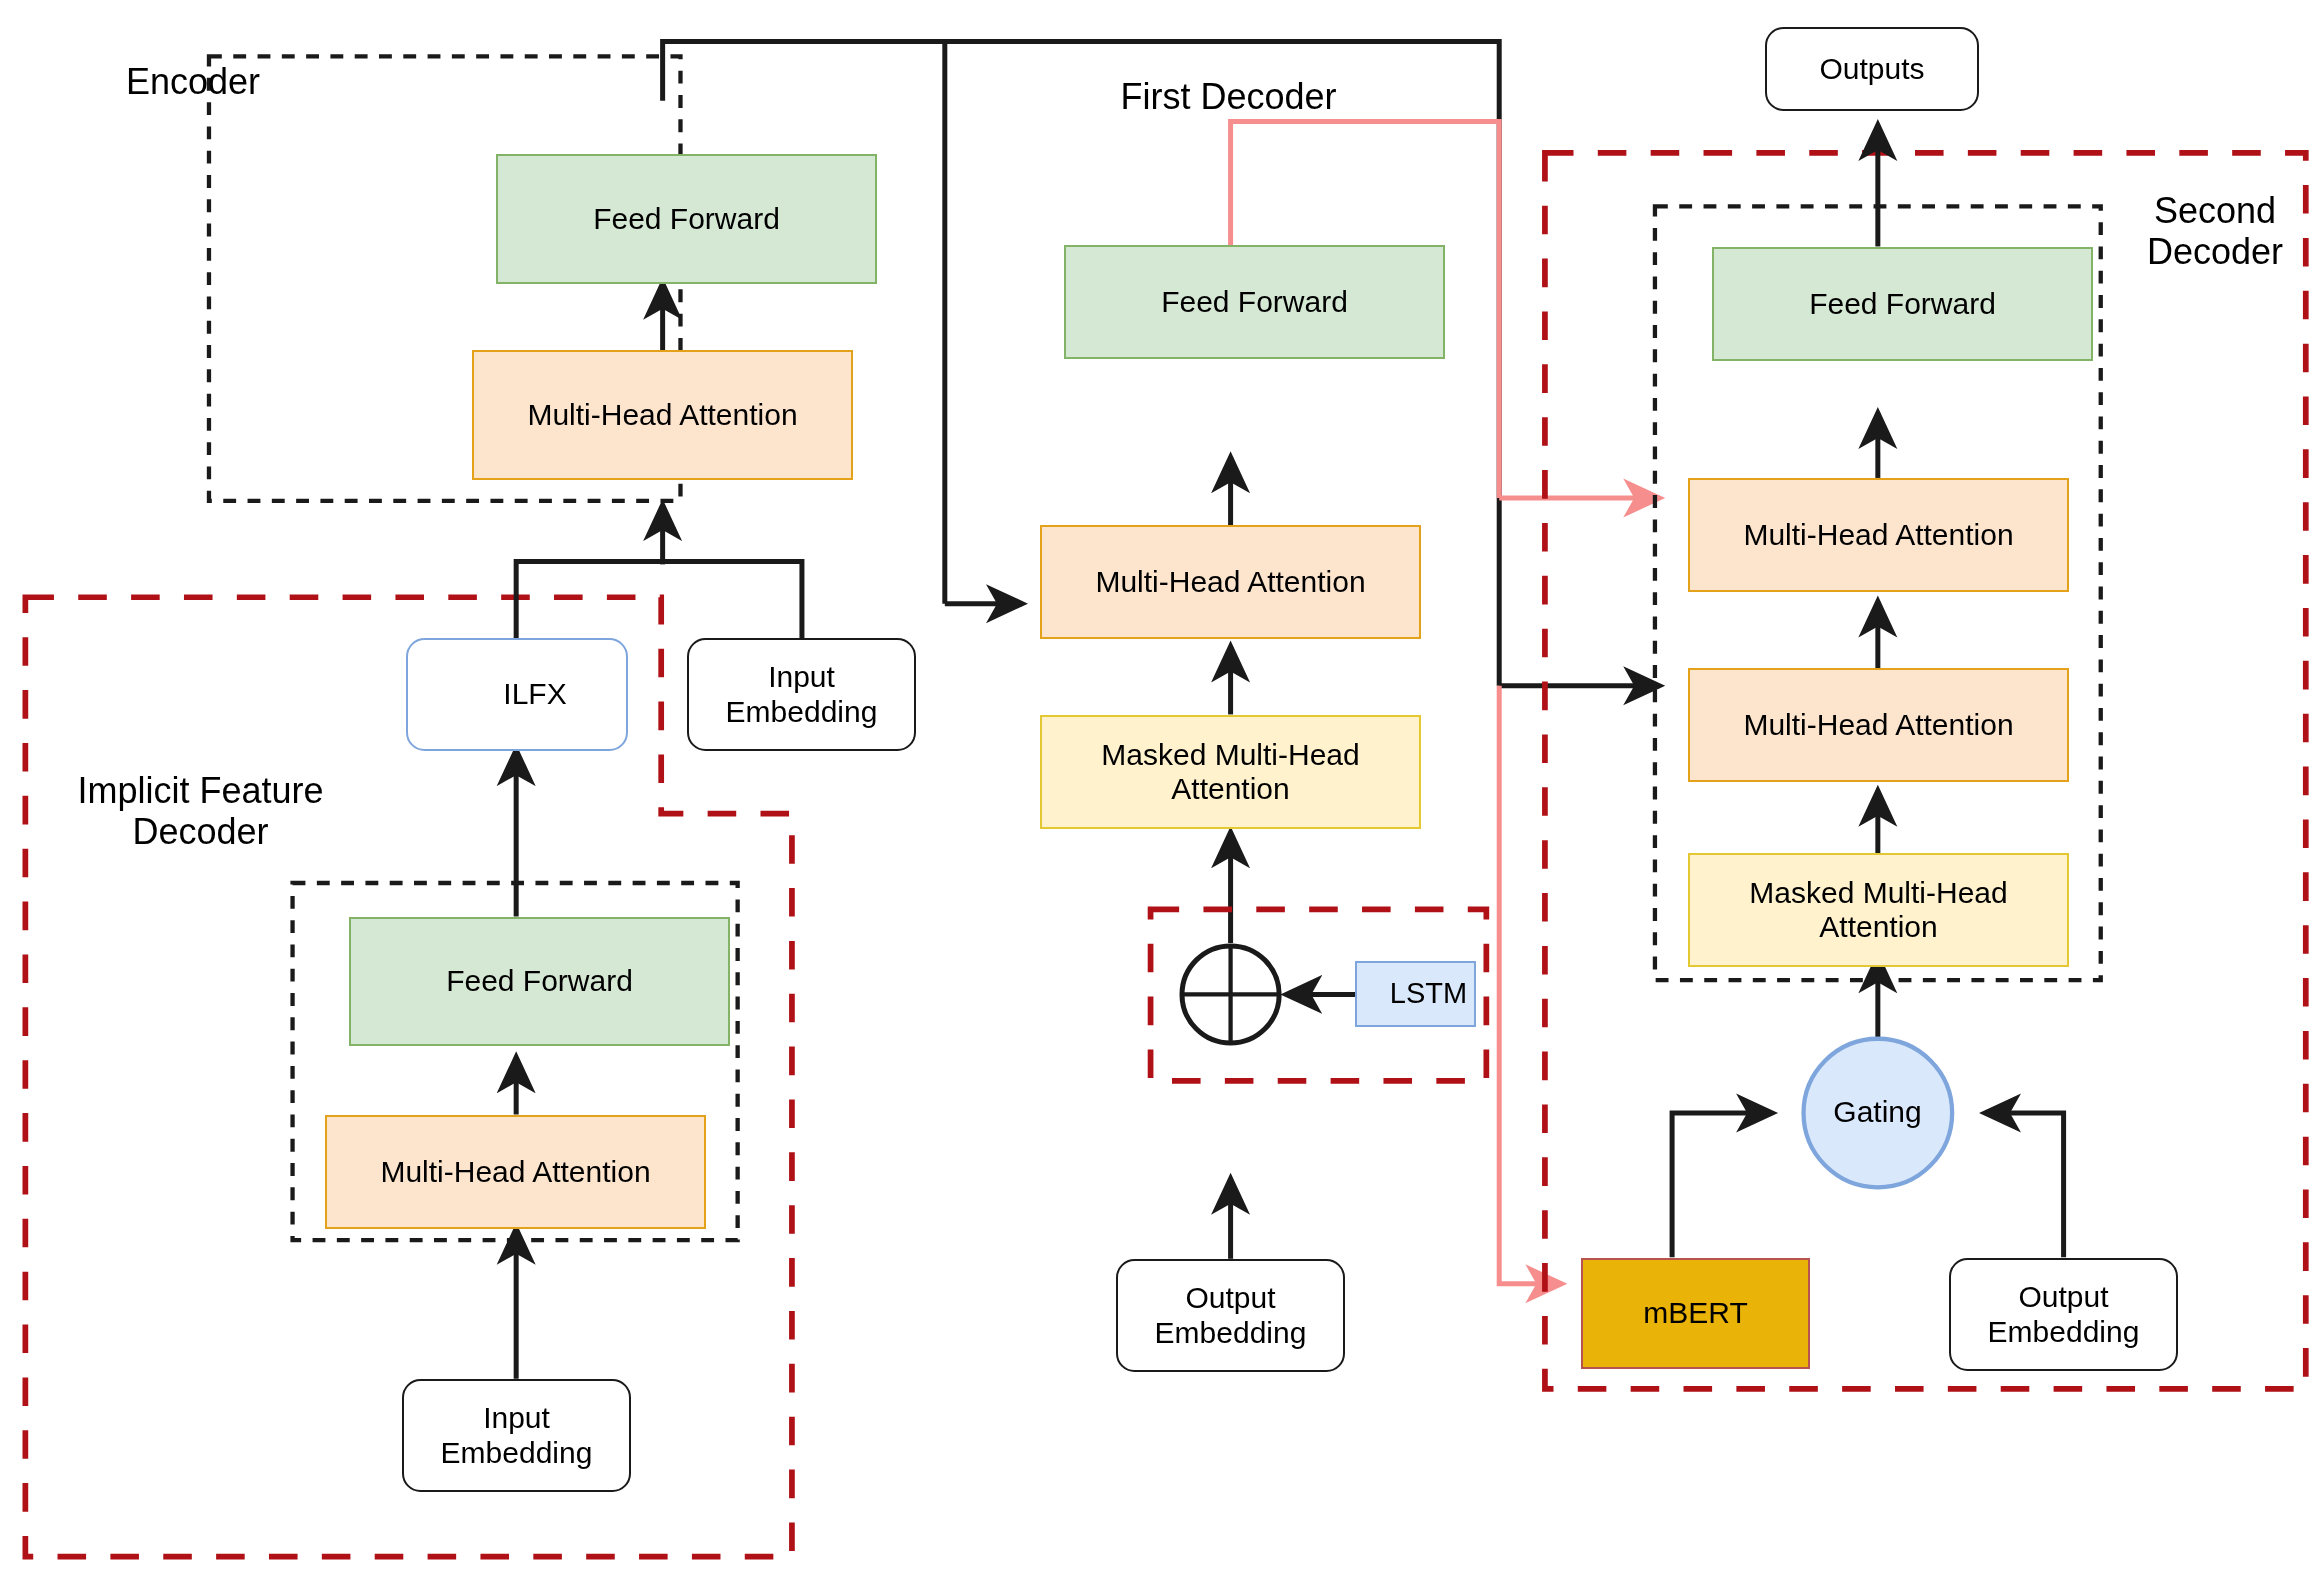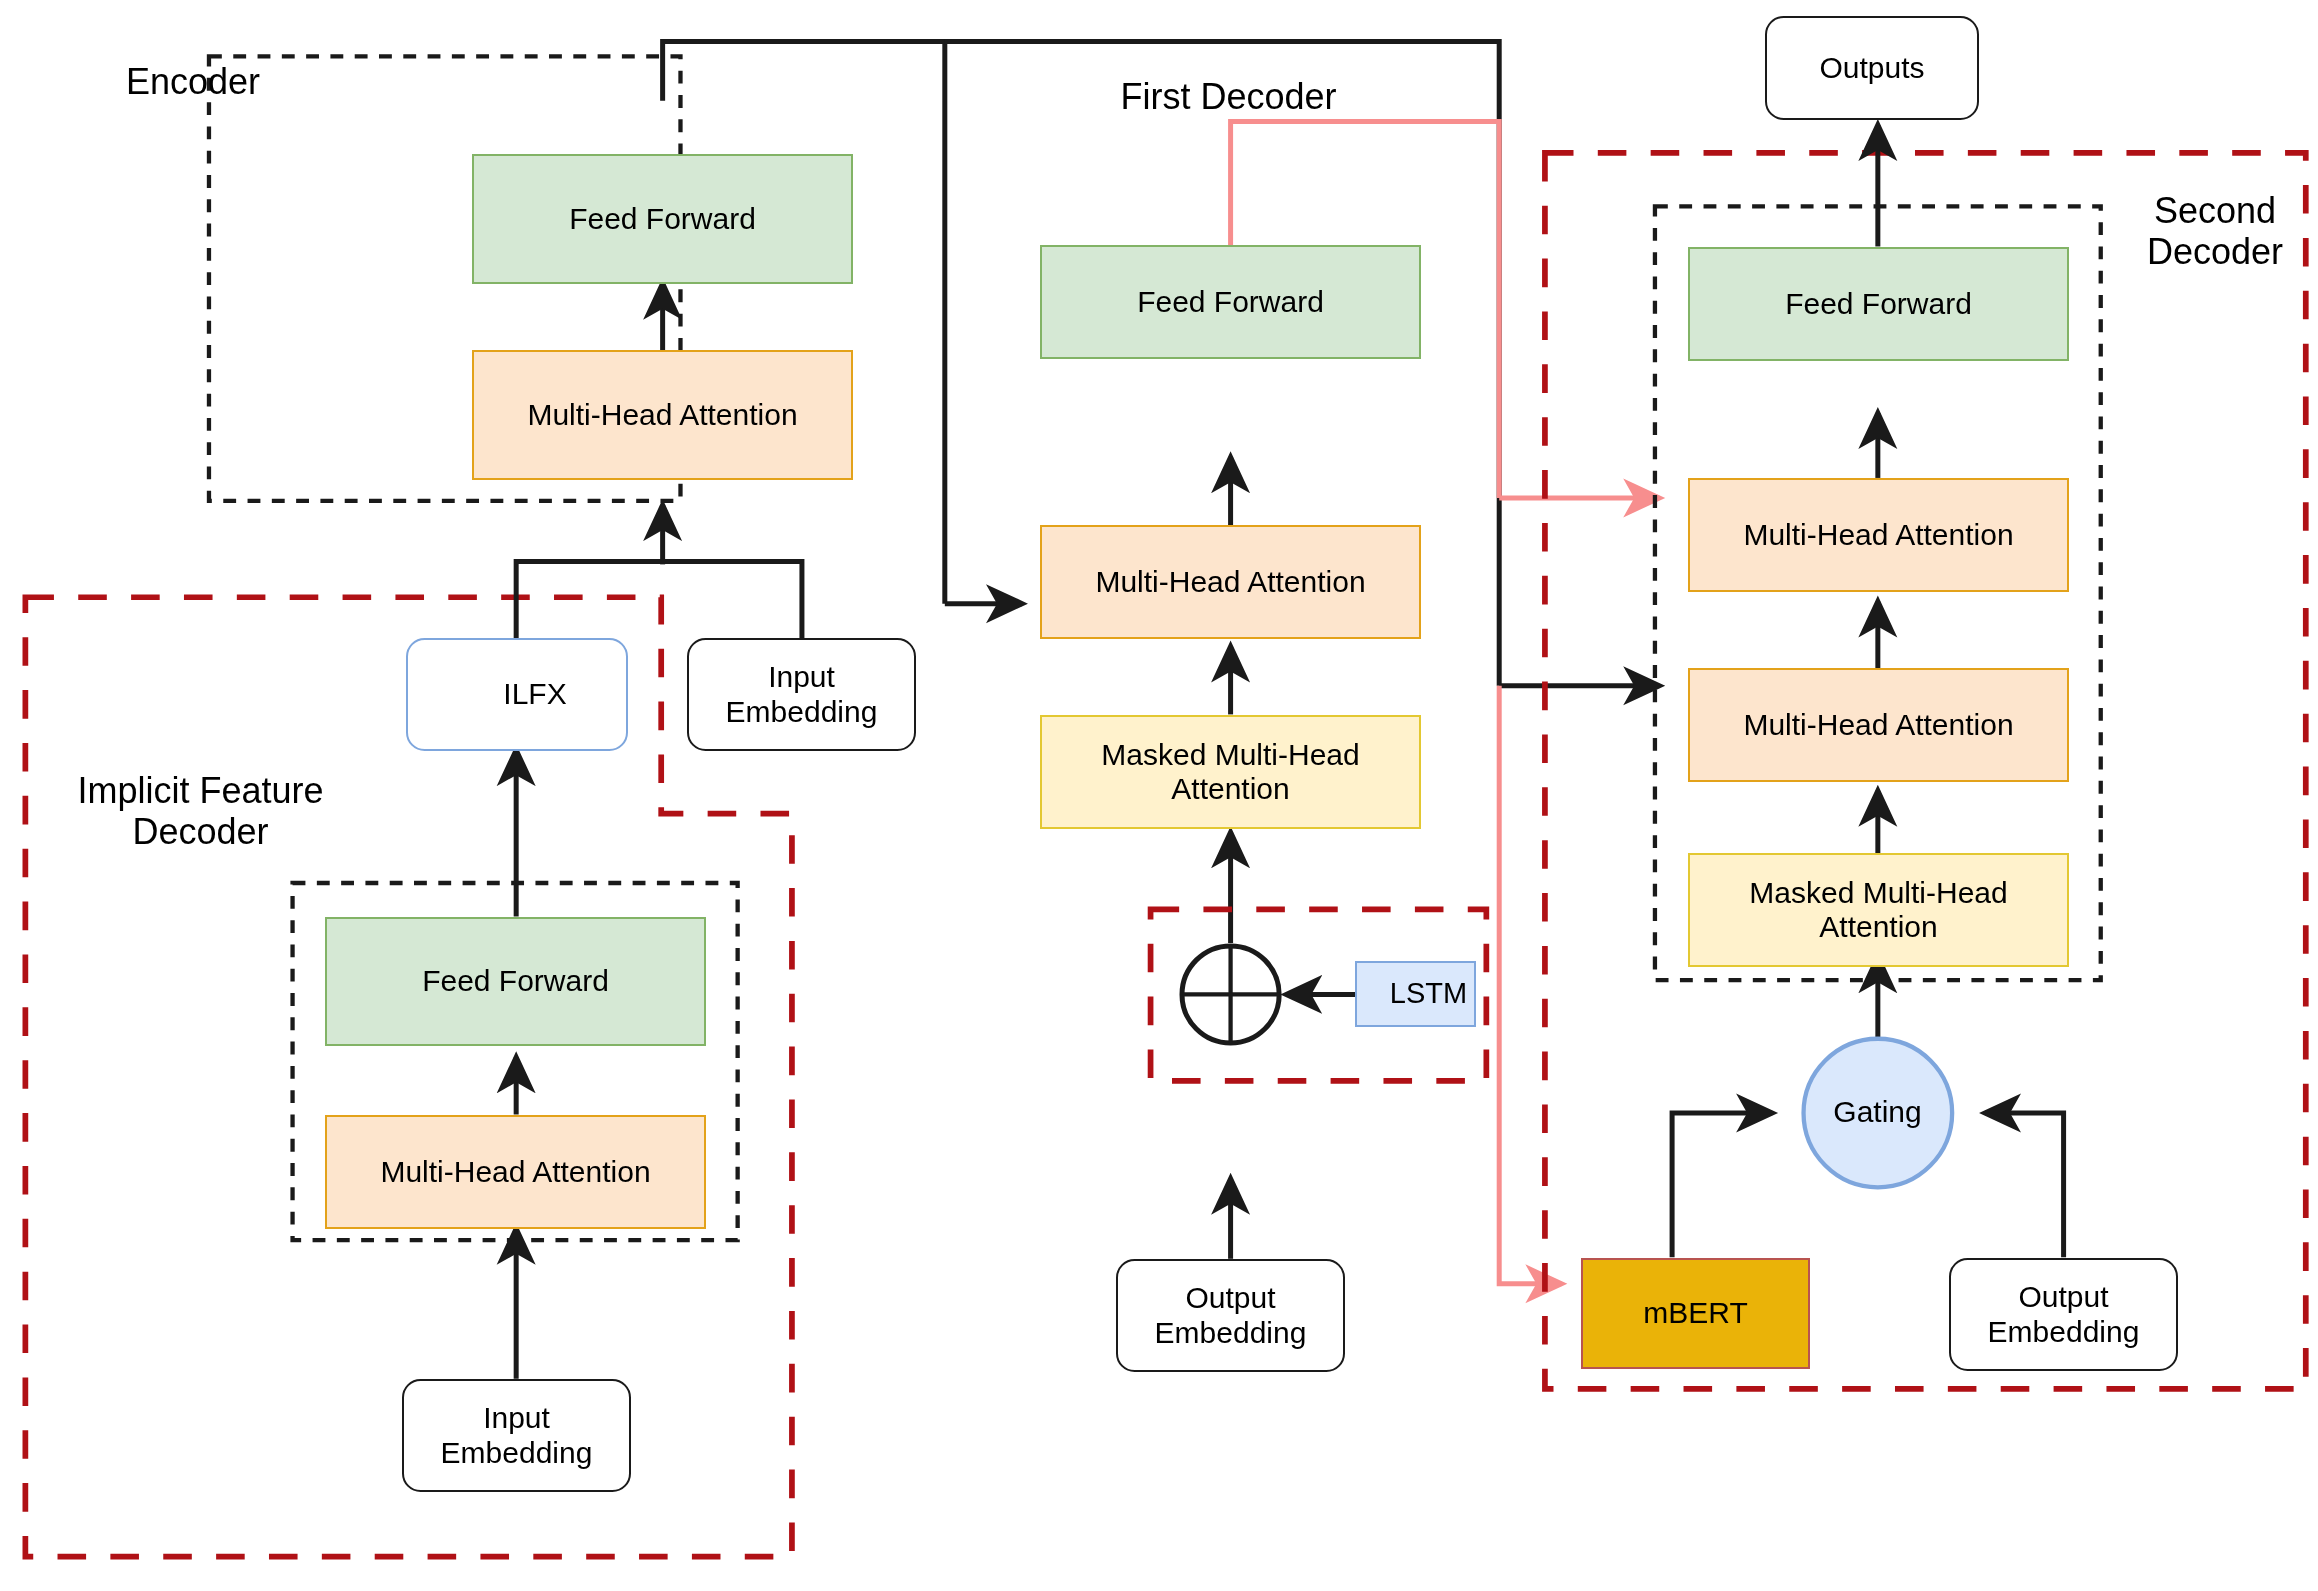--- a/index.html
+++ b/index.html
@@ -6,21 +6,21 @@
   #stage{position:relative;width:2319px;height:1591px;background:#fff;
          font-family:"Liberation Sans", sans-serif;overflow:hidden;}
   svg{position:absolute;left:0;top:0;width:2319px;height:1591px;}
   .lbl{position:absolute;font-family:"Liberation Sans", sans-serif;color:#000;
        text-align:center;white-space:pre-line;line-height:1.15;pointer-events:none;}
   .grouplbl{font-size:36px;}
   .nodelbl{font-size:30px;}
   .node{position:absolute;box-sizing:border-box;display:flex;align-items:center;
         justify-content:center;text-align:center;font-size:30px;color:#000;
         font-family:"Liberation Sans", sans-serif;line-height:1.15;white-space:pre-line;}
-  .ff{background:#d5e8d4;border:2.1px solid #82b366;}
+  .ff{background:#d5e8d4;border:2.1px solid #82b366;margin-left:24px;}
   .mha{background:#fde5cd;border:2.1px solid #e3a21a;}
   .mmha{background:#fff2cc;border:2.1px solid #e3c832;}
   .plain{background:#ffffff;border:2.9px solid #1a1a1a;border-radius:18.6px;}
   .ilfx{background:#ffffff;border:2.9px solid #7ea6dd;border-radius:18.6px;}
   .lstm{background:#dae8fc;border:2.1px solid #7ea6dd;font-size:29px;}
   .mbert{background:#eab308;border:2.1px solid #b85450;}
 </style>
 </head>
 <body>
 
@@ -121,21 +121,21 @@
   <div class="node mha" style="left:1040px;top:525px;width:381px;height:114px;">Multi-Head  Attention</div>
   <div class="node mmha" style="left:1040px;top:715px;width:381px;height:114px;">Masked Multi-Head
 Attention</div>
   <div class="node lstm" style="left:1355px;top:961px;width:121px;height:66px;padding-left:26px;">LSTM</div>
   <div class="node plain" style="left:1116px;top:1259px;width:229px;height:113px;">Output
 Embedding</div>
 
   <div class="lbl grouplbl" style="left:2115px;top:190px;width:200px;">Second
 Decoder</div>
 
-  <div class="node plain" style="left:1765px;top:16px;width:214px;height:104px;">Outputs</div>
+  <div class="node plain" style="left:1765px;top:27px;width:214px;height:84px;">Outputs</div>
   <div class="node ff" style="left:1688px;top:247px;width:381px;height:114px;">Feed Forward</div>
   <div class="node mha" style="left:1688px;top:478px;width:381px;height:114px;">Multi-Head  Attention</div>
   <div class="node mha" style="left:1688px;top:668px;width:381px;height:114px;">Multi-Head  Attention</div>
   <div class="node mmha" style="left:1688px;top:853px;width:381px;height:114px;">Masked Multi-Head
 Attention</div>
   <div class="lbl nodelbl" style="left:1799px;top:1095px;width:157px;">Gating</div>
   <div class="node mbert" style="left:1581px;top:1258px;width:229px;height:111px;">mBERT</div>
   <div class="node plain" style="left:1949px;top:1258px;width:229px;height:113px;">Output
 Embedding</div>
 

